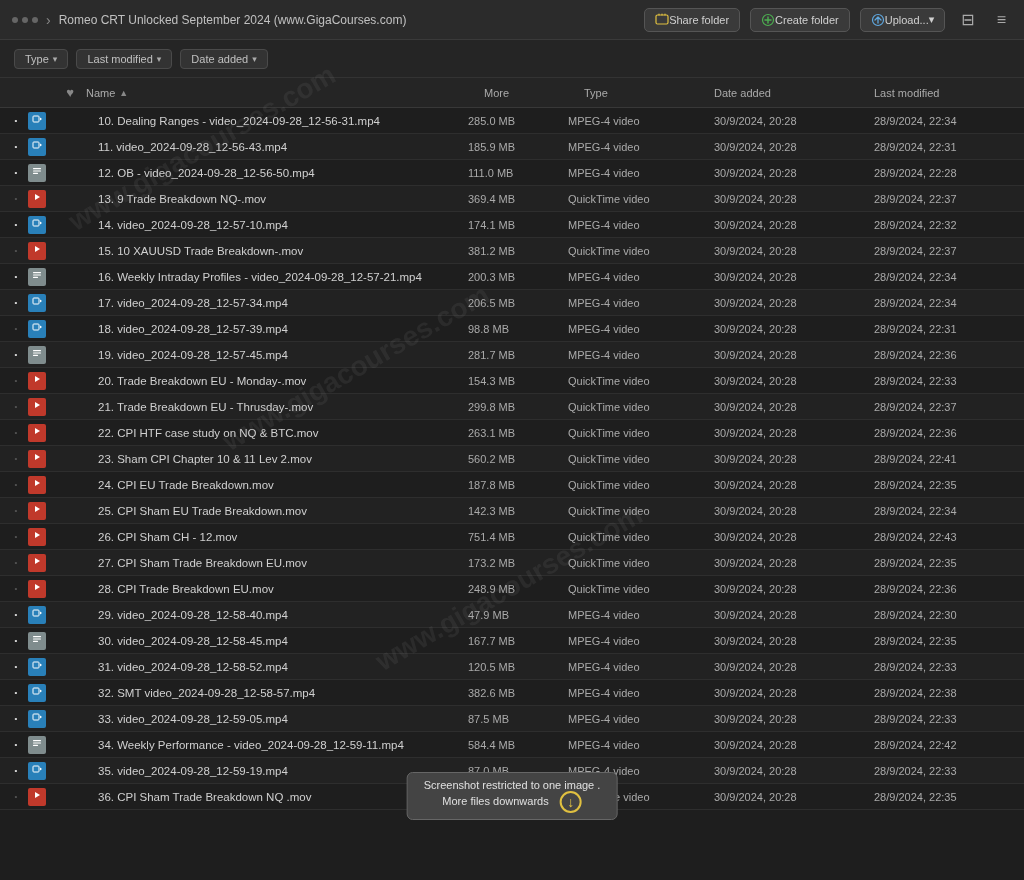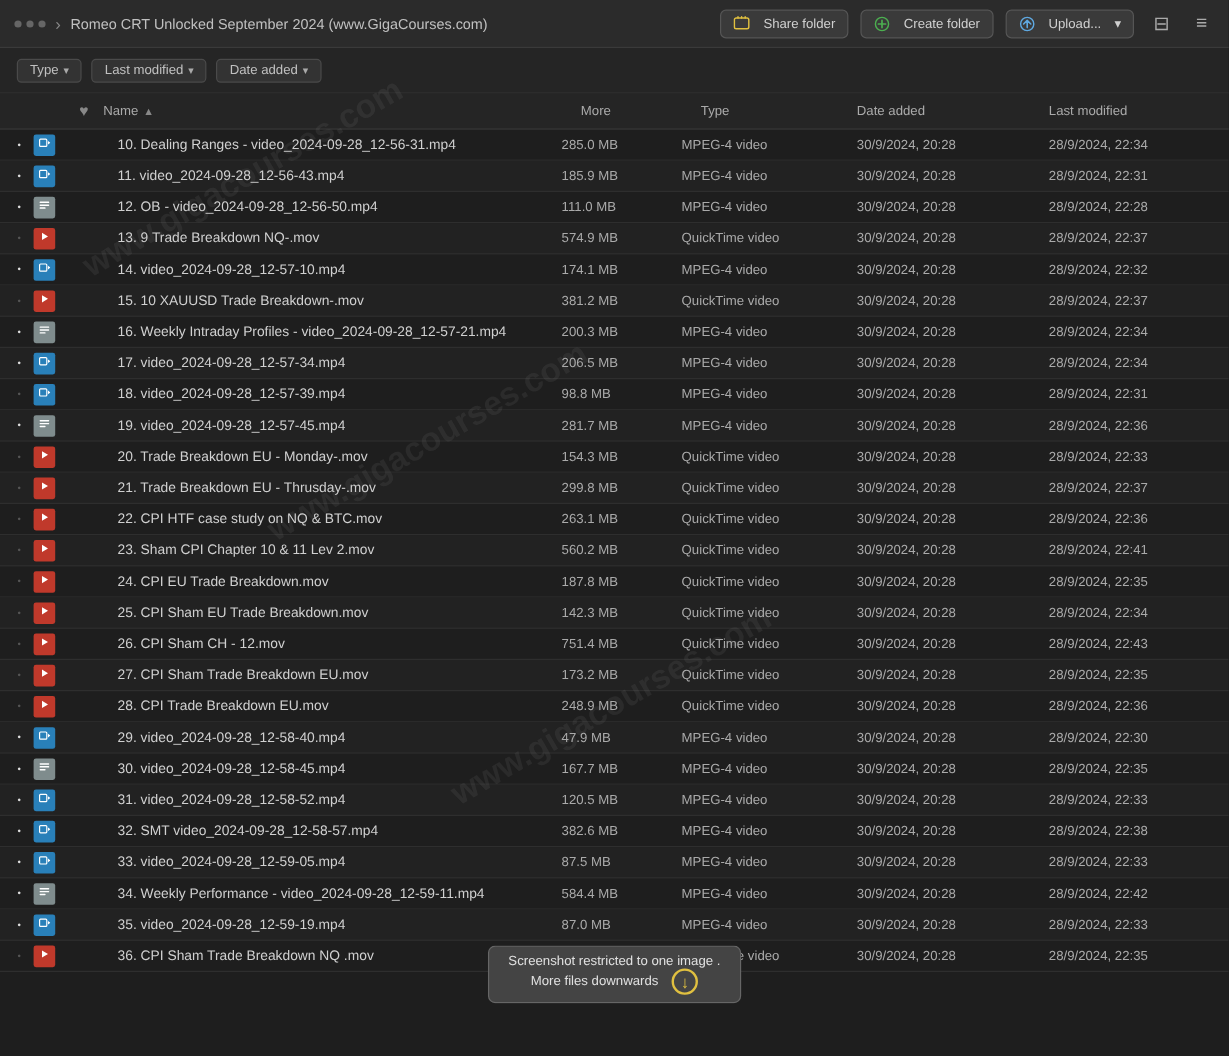--- a/index.html
+++ b/index.html
@@ -30,21 +30,21 @@
     .top-bar-chevron { color: #888; font-size: 14px; }
     .top-bar-title {
       color: #c0c0c0;
       font-size: 12px;
       flex: 1;
     }
     .top-bar-actions {
       display: flex; align-items: center; gap: 10px;
     }
     .top-bar-btn {
-      display: flex; align-items: center; gap: 11px;
+      display: flex; align-items: center; gap: 0;
       background: #3a3a3a;
       border: 1px solid #555;
       border-radius: 5px;
       padding: 4px 10px;
       color: #d0d0d0;
       font-size: 11px;
       cursor: pointer;
     }
     .top-bar-icon-btn {
       background: none; border: none; color: #aaa; font-size: 16px; cursor: pointer; padding: 2px 6px;
@@ -129,21 +129,21 @@
       pointer-events: none;
       z-index: 100;
       display: flex;
       align-items: center;
       justify-content: center;
     }
 
     
     .screenshot-notice {
       position: fixed;
-      bottom: 44px;
+      bottom: 60px;
       left: 50%;
       transform: translateX(-50%);
       background: #444;
       border: 1px solid #666;
       border-radius: 6px;
       padding: 6px 16px;
       color: #e0e0e0;
       font-size: 11px;
       text-align: center;
       z-index: 200;
@@ -276,21 +276,21 @@
       <div class="row-type">MPEG-4 video</div>
       <div class="row-date">30/9/2024, 20:28</div>
       <div class="row-lastmod">28/9/2024, 22:28</div>
     </div>
     <div class="file-row">
       <div class="row-dot">•</div>
       <div class="row-icon"><span class="file-icon" style="background: rgb(192, 57, 43);"><svg width="10" height="10" viewBox="0 0 10 10">
             <polygon points="3,2 8,5 3,8" fill="white"></polygon>
           </svg></span></div>
       <div class="row-name">13. 9 Trade Breakdown NQ-.mov</div>
-      <div class="row-size">574.9 MB</div>
+      <div class="row-size">369.4 MB</div>
       <div class="row-type">QuickTime video</div>
       <div class="row-date">30/9/2024, 20:28</div>
       <div class="row-lastmod">28/9/2024, 22:37</div>
     </div>
     <div class="file-row">
       <div class="row-dot active">•</div>
       <div class="row-icon"><span class="file-icon" style="background: rgb(41, 128, 185);"><svg width="10" height="10" viewBox="0 0 10 10">
             <rect x="1" y="2" width="6" height="6" rx="0.8" fill="none" stroke="white" stroke-width="1"></rect>
             <polygon points="8,3.5 10,5 8,6.5" fill="white"></polygon>
           </svg></span></div>

